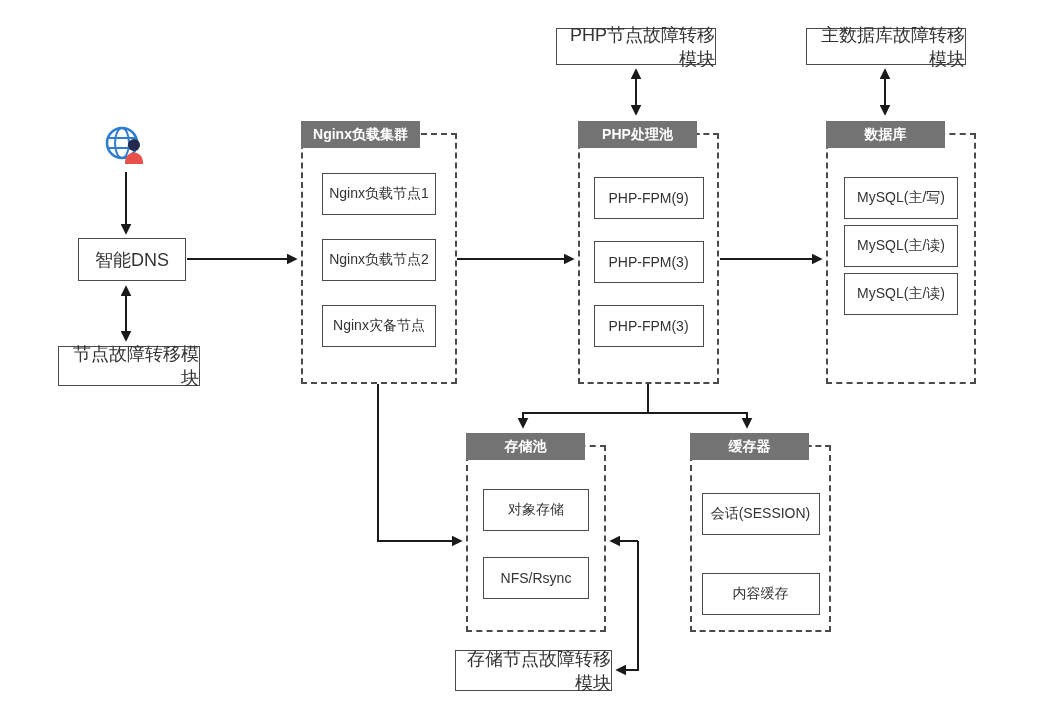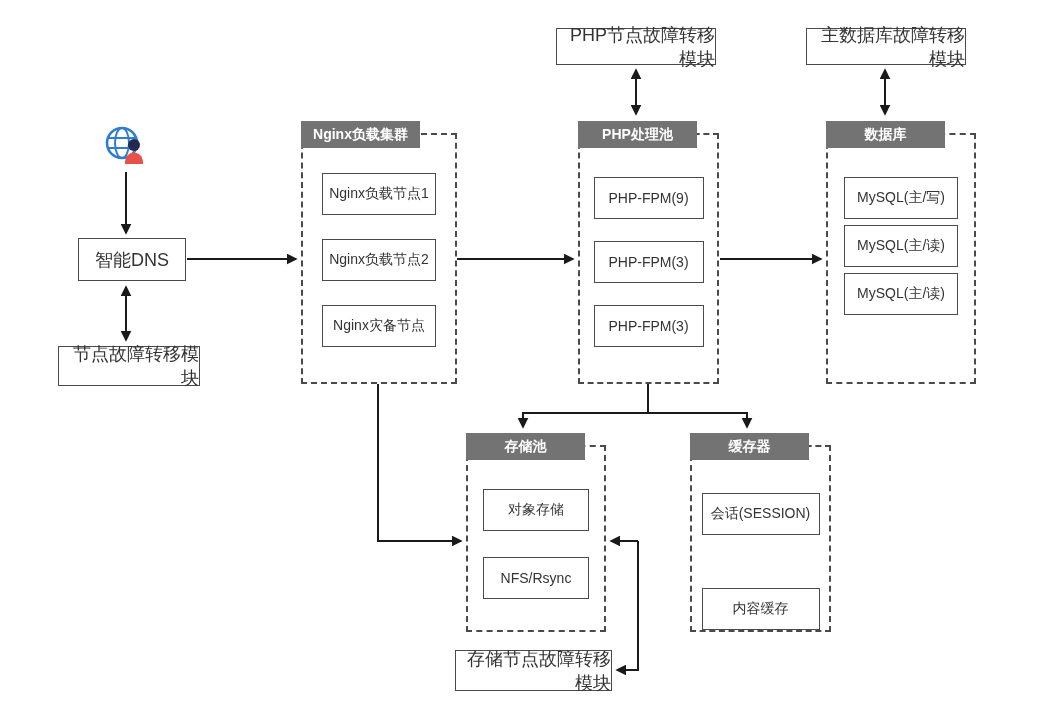--- a/index.html
+++ b/index.html
@@ -23,21 +23,21 @@
   }
   .stack{display:flex;flex-direction:column;align-items:center;box-sizing:border-box;height:100%;}
   .item{
     background:#fff;border:1px solid #4a4a4a;height:42px;box-sizing:border-box;
     display:flex;align-items:center;justify-content:center;font-size:14px;color:#333;
   }
   .nginx-g .stack{padding-top:38px;gap:24px;} .nginx-g .item{width:114px;}
   .php-g   .stack{padding-top:42px;gap:22px;} .php-g .item{width:110px;}
   .db-g    .stack{padding-top:42px;gap:6px;} .db-g .item{width:114px;}
   .stor-g  .stack{padding-top:42px;gap:26px;} .stor-g .item{width:106px;}
-  .cache-g .stack{padding-top:46px;gap:16px;justify-content:space-between;} .cache-g .item{width:118px;}
+  .cache-g .stack{padding-top:46px;gap:38px;} .cache-g .item{width:118px;}
   .usericon{position:absolute;left:101px;top:121px;width:50px;height:50px;}
 </style>
 </head>
 <body>
 
 <div class="canvas">
 
   <svg class="wires" width="1040" height="721" viewBox="0 0 1040 721">
     <defs>
       <marker id="ah" viewBox="0 0 10 10" refX="8.5" refY="5" markerWidth="5.5" markerHeight="5.5" orient="auto-start-reverse">

